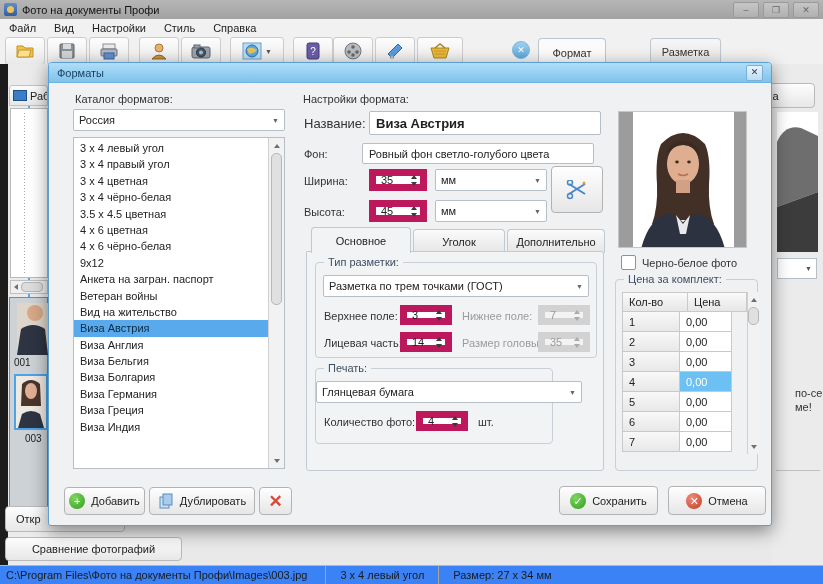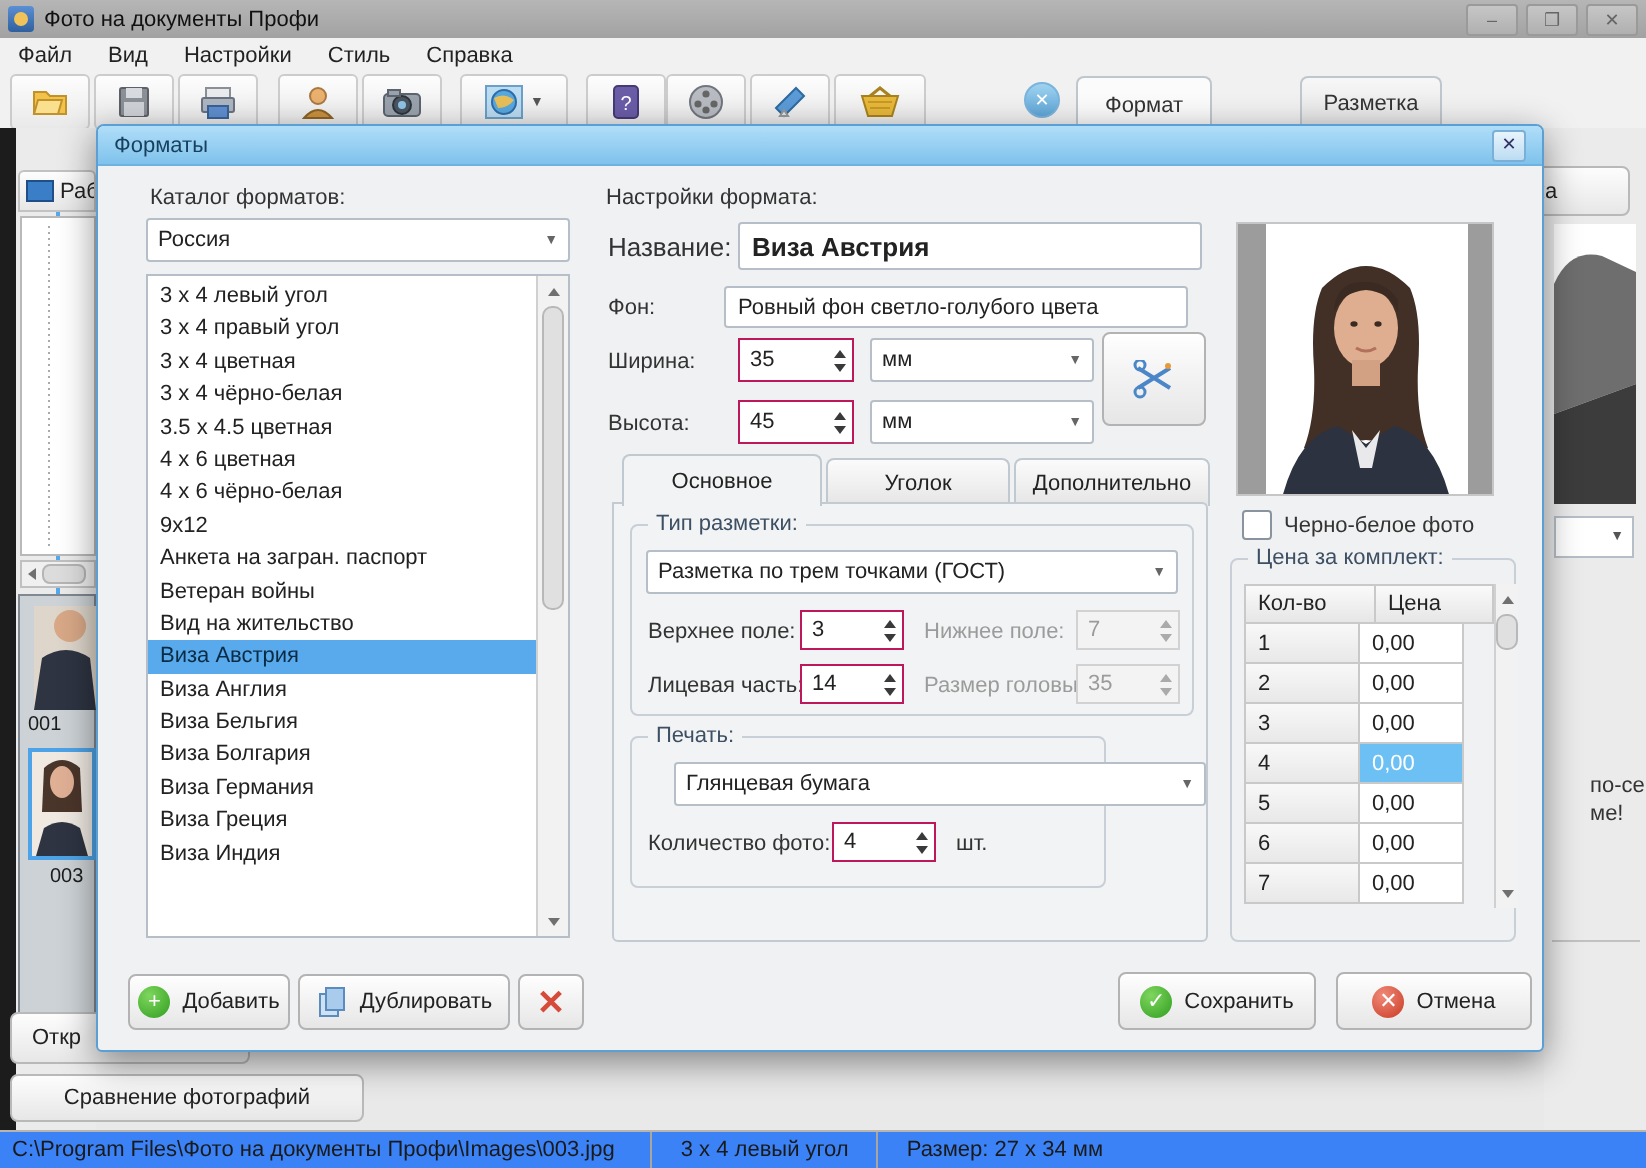--- a/index.html
+++ b/index.html
@@ -75,21 +75,21 @@
         display:flex;align-items:center;padding:0 8px;box-sizing:border-box;color:#173f5e;}
   .dlg-close{margin-left:auto;width:15px;height:14px;border:1px solid #7ab0d8;border-radius:2px;
         background:linear-gradient(#e8f4fc,#bcdcf2);color:#336;font-size:9px;line-height:13px;text-align:center;}
   .lbl{color:#333;}
   .group-lbl{color:#3d4f63;}
   .input{background:#fff;border:1px solid #b6bfc7;border-radius:2px;display:flex;align-items:center;
         padding:0 6px;}
   .combo{background:#fff;border:1px solid #b6bfc7;border-radius:2px;display:flex;align-items:center;
         padding:0 5px;}
   .combo .arr{margin-left:auto;font-size:7px;color:#666;}
-  .spin{background:#fff;border:1px solid #be185d;border-radius:0;display:flex;align-items:stretch;justify-content:space-between;}
+  .spin{background:#fff;border:7px solid #be185d;border-radius:0;display:flex;align-items:stretch;justify-content:space-between;}
   .spin .val{flex:1;display:flex;align-items:center;padding-left:5px;}
   .spin .btns{width:13px;display:flex;flex-direction:column;align-items:center;justify-content:center;gap:3px;}
   .tri-up{width:0;height:0;border-left:3.5px solid transparent;border-right:3.5px solid transparent;
         border-bottom:4px solid #3a3a3a;}
   .tri-dn{width:0;height:0;border-left:3.5px solid transparent;border-right:3.5px solid transparent;
         border-top:4px solid #3a3a3a;}
   .spin.disabled{background:#f3f3f3;border-color:#d2d2d2;}
   .spin.disabled .val{color:#9b9b9b;}
   .spin.disabled .tri-up{border-bottom-color:#aaa;}
   .spin.disabled .tri-dn{border-top-color:#aaa;}
@@ -423,21 +423,21 @@
           <span class="val">35</span>
           <span class="btns">
               <i class="tri-up"></i>
               <i class="tri-dn"></i>
             </span>
         </div>
       </div>
 
       <div class="abs groupbox" style="left:8px;top:116px;width:238px;height:76px;">
         <span class="cap group-lbl">Печать:</span>
-        <div class="abs combo" style="left:21px;top:12px;width:266px;height:22px;align-items:center;">
+        <div class="abs combo" style="left:0;top:12px;width:266px;height:22px;align-items:center;">
           <span>Глянцевая бумага</span>
           <span class="arr">▼</span>
         </div>
         <div class="abs lbl" style="left:8px;top:47px;">Количество фото:</div>
         <div class="abs spin" style="left:100px;top:42px;width:52px;height:20px;">
           <span class="val">4</span>
           <span class="btns">
               <i class="tri-up"></i>
               <i class="tri-dn"></i>
             </span>

